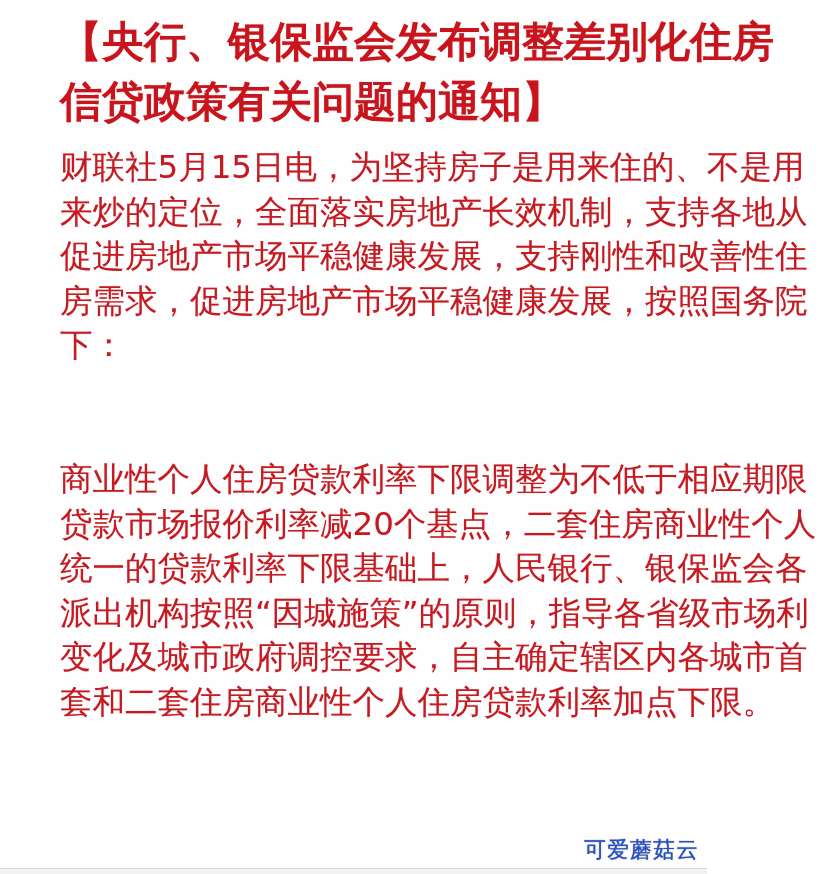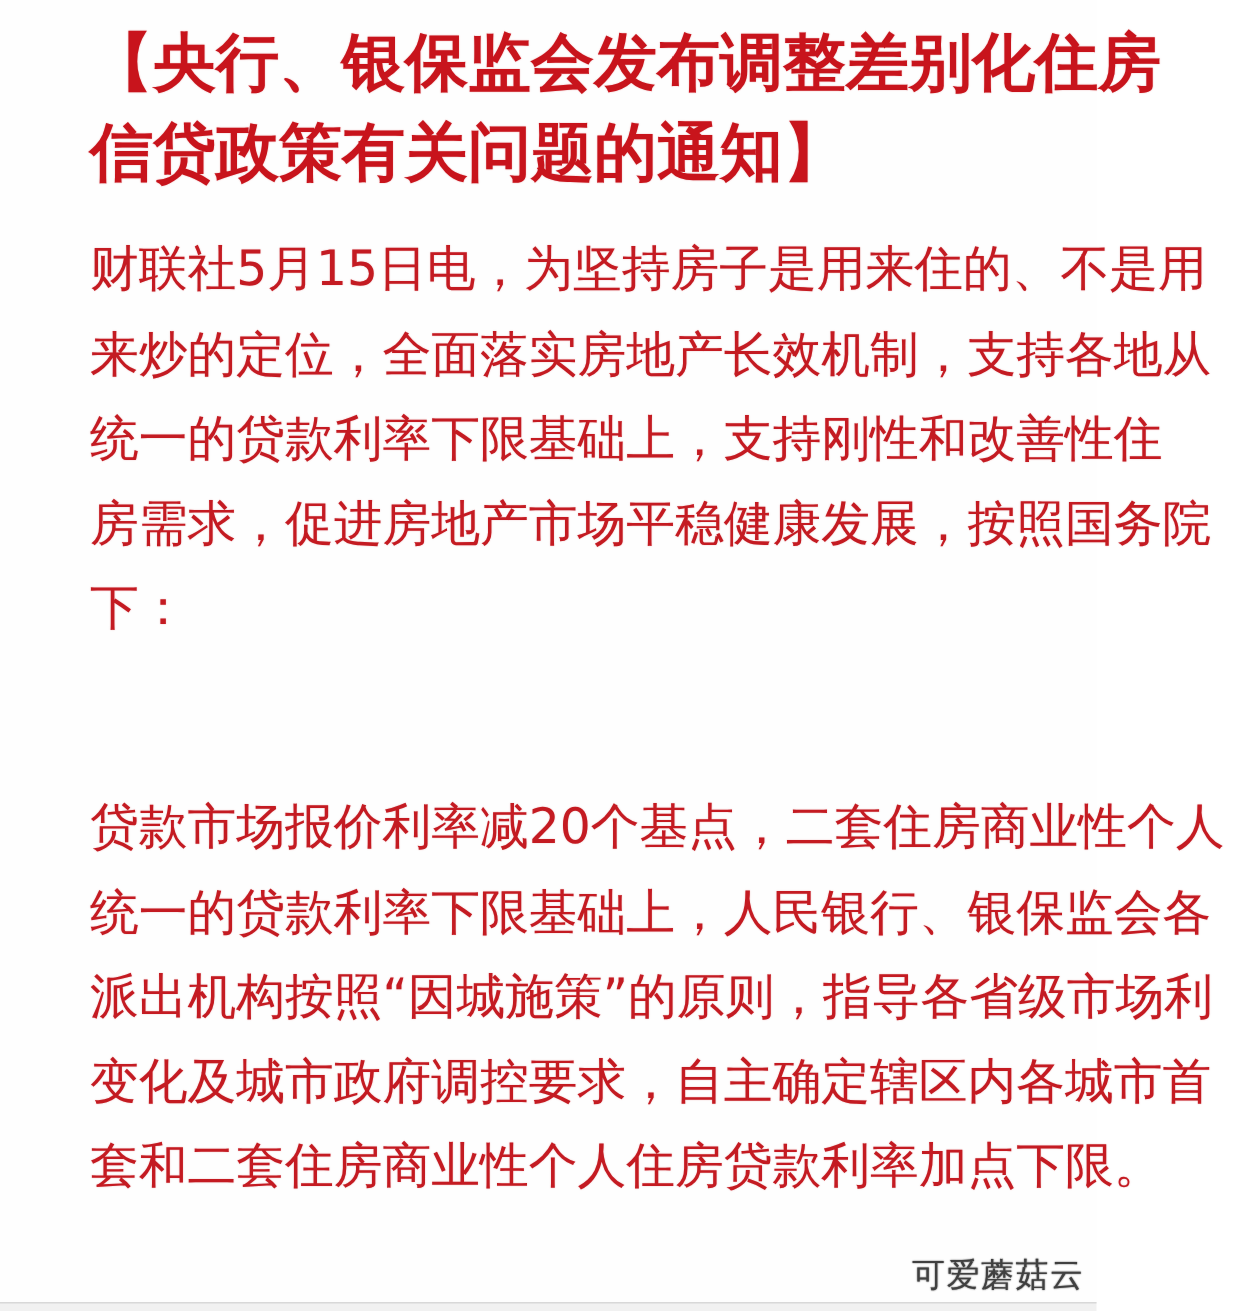--- a/index.html
+++ b/index.html
@@ -12,21 +12,20 @@
       height: 874px;
       overflow: hidden;
       position: relative;
       font-family: "DejaVu Sans", "Liberation Sans", sans-serif;
     }
     .page {
       position: absolute;
       left: 0; top: 0;
       width: 707px; height: 874px;
       background: #fefefe;
-      padding-left: 24px;
     }
     .title {
       position: absolute;
       left: 60px;
       top: 12px;
       width: 720px;
       color: #c8141c;
       font-family: "DejaVu Serif", "Liberation Serif", serif;
       font-weight: bold;
       font-size: 42px;
@@ -38,28 +37,28 @@
     .body {
       position: absolute;
       left: 60px;
       top: 145px;
       width: 720px;
       color: #c41b22;
       font-size: 32.5px;
       line-height: 44.6px;
       text-shadow: 0 0 1px rgba(196,27,34,0.35);
     }
-    .body .line { display: block; white-space: nowrap; height: 44.6px; margin-top: 12px; }
+    .body .line { display: block; white-space: nowrap; height: 44.6px; }
     .body .gap { display: block; height: 89px; }
     .watermark {
       position: absolute;
       right: 8px;
       top: 835px;
       font-size: 22px;
-      color: #404040;
+      color: #1d4ed8;
       text-shadow: 0 0 1px #8a8a8a, 0 0 1px #8a8a8a;
       letter-spacing: 1px;
       white-space: nowrap;
     }
     .bottom-edge {
       position: absolute;
       left: 0; right: 0;
       top: 868px;
       height: 6px;
       background: #f1f1f1;
@@ -71,24 +70,25 @@
 
 <div class="page">
   <div class="title">
     <span class="line">【央行、银保监会发布调整差别化住房</span>
     <span class="line">信贷政策有关问题的通知】</span>
   </div>
 
   <div class="body">
     <span class="line">财联社5月15日电，为坚持房子是用来住的、不是用</span>
     <span class="line">来炒的定位，全面落实房地产长效机制，支持各地从</span>
-    <span class="line">统一的贷款利率下限基础上，支持刚性和改善性住</span>
+    <span class="line">促进房地产市场平稳健康发展，支持刚性和改善性住</span>
     <span class="line">房需求，促进房地产市场平稳健康发展，按照国务院</span>
     <span class="line">下：</span>
     <span class="gap"></span>
+    <span class="line">商业性个人住房贷款利率下限调整为不低于相应期限</span>
     <span class="line">贷款市场报价利率减20个基点，二套住房商业性个人</span>
     <span class="line">统一的贷款利率下限基础上，人民银行、银保监会各</span>
     <span class="line">派出机构按照“因城施策”的原则，指导各省级市场利</span>
     <span class="line">变化及城市政府调控要求，自主确定辖区内各城市首</span>
     <span class="line">套和二套住房商业性个人住房贷款利率加点下限。</span>
   </div>
 
   <div class="watermark">可爱蘑菇云</div>
   <div class="bottom-edge"></div>
 </div>

